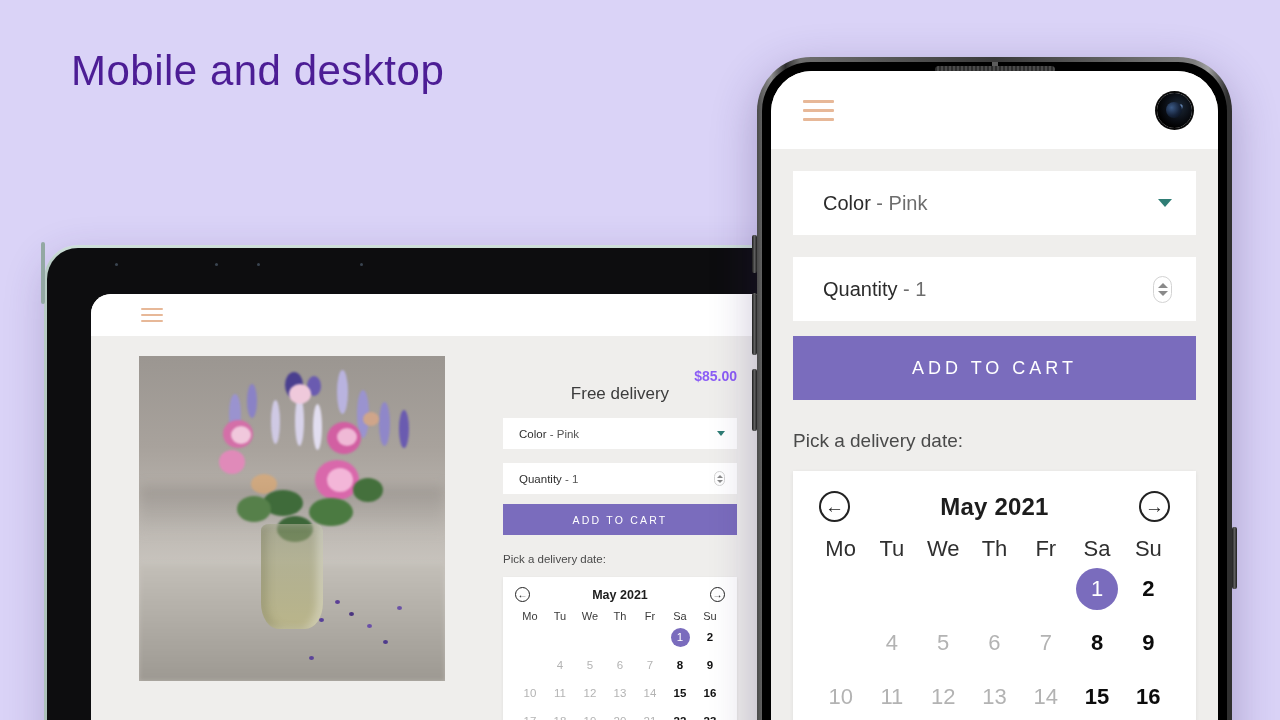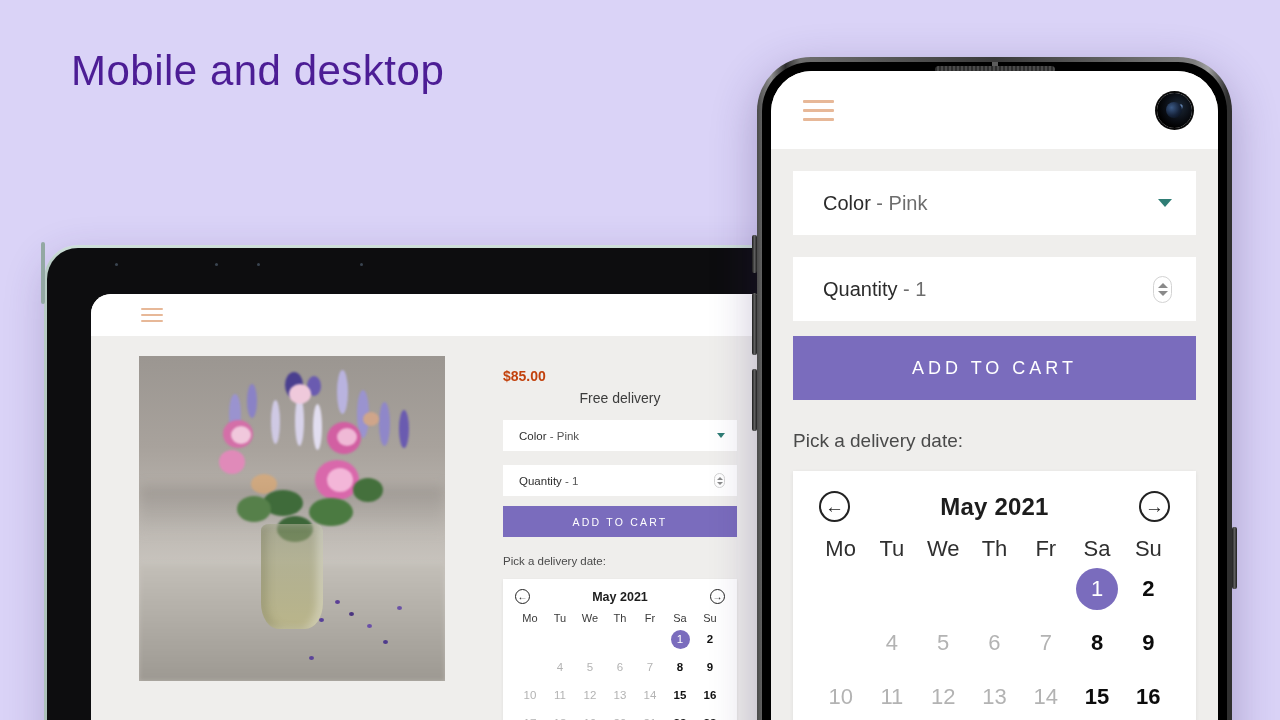--- a/index.html
+++ b/index.html
@@ -96,22 +96,22 @@
   }
   .photo .bouquet{
     position:absolute;left:50%;transform:translateX(-50%);
     top:3%; width:250px;height:180px;
   }
   .blob{ position:absolute;border-radius:50%;filter:blur(1.2px); }
   .petal{ position:absolute;width:5px;height:4px;border-radius:50%;filter:blur(.4px);}
 
   
   .t-right{ width:234px; padding-top:12px; }
-  .t-price{ text-align:left;font-size:14px;font-weight:700;color:#c2410c; }
-  .t-free{ text-align:center;font-size:14px;color:#3c3c3c;margin-top:6px; }
+  .t-price{ text-align:right;font-size:14px;font-weight:700;color:#8b5cf6; }
+  .t-free{ text-align:center;font-size:17px;color:#3c3c3c;margin-top:0; }
   .t-field{
     margin-top:14px;height:31px;background:#fff;display:flex;align-items:center;
     justify-content:space-between;padding:0 12px 0 16px;font-size:11.5px;color:#555;
   }
   .t-field .lbl b{color:#2f2f2f;font-weight:400;}
   .t-caret{
     width:0;height:0;border-left:4px solid transparent;border-right:4px solid transparent;
     border-top:5px solid #2f7d75;
   }
   .stepper{

